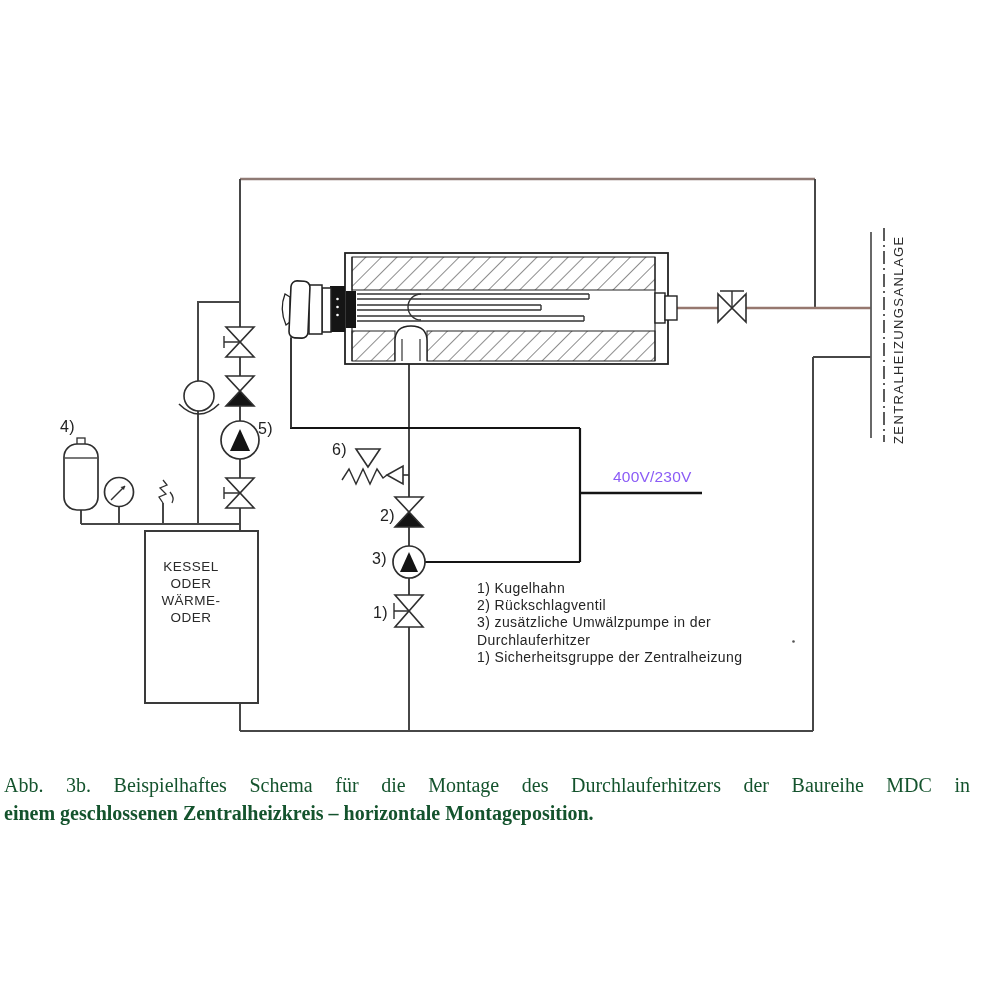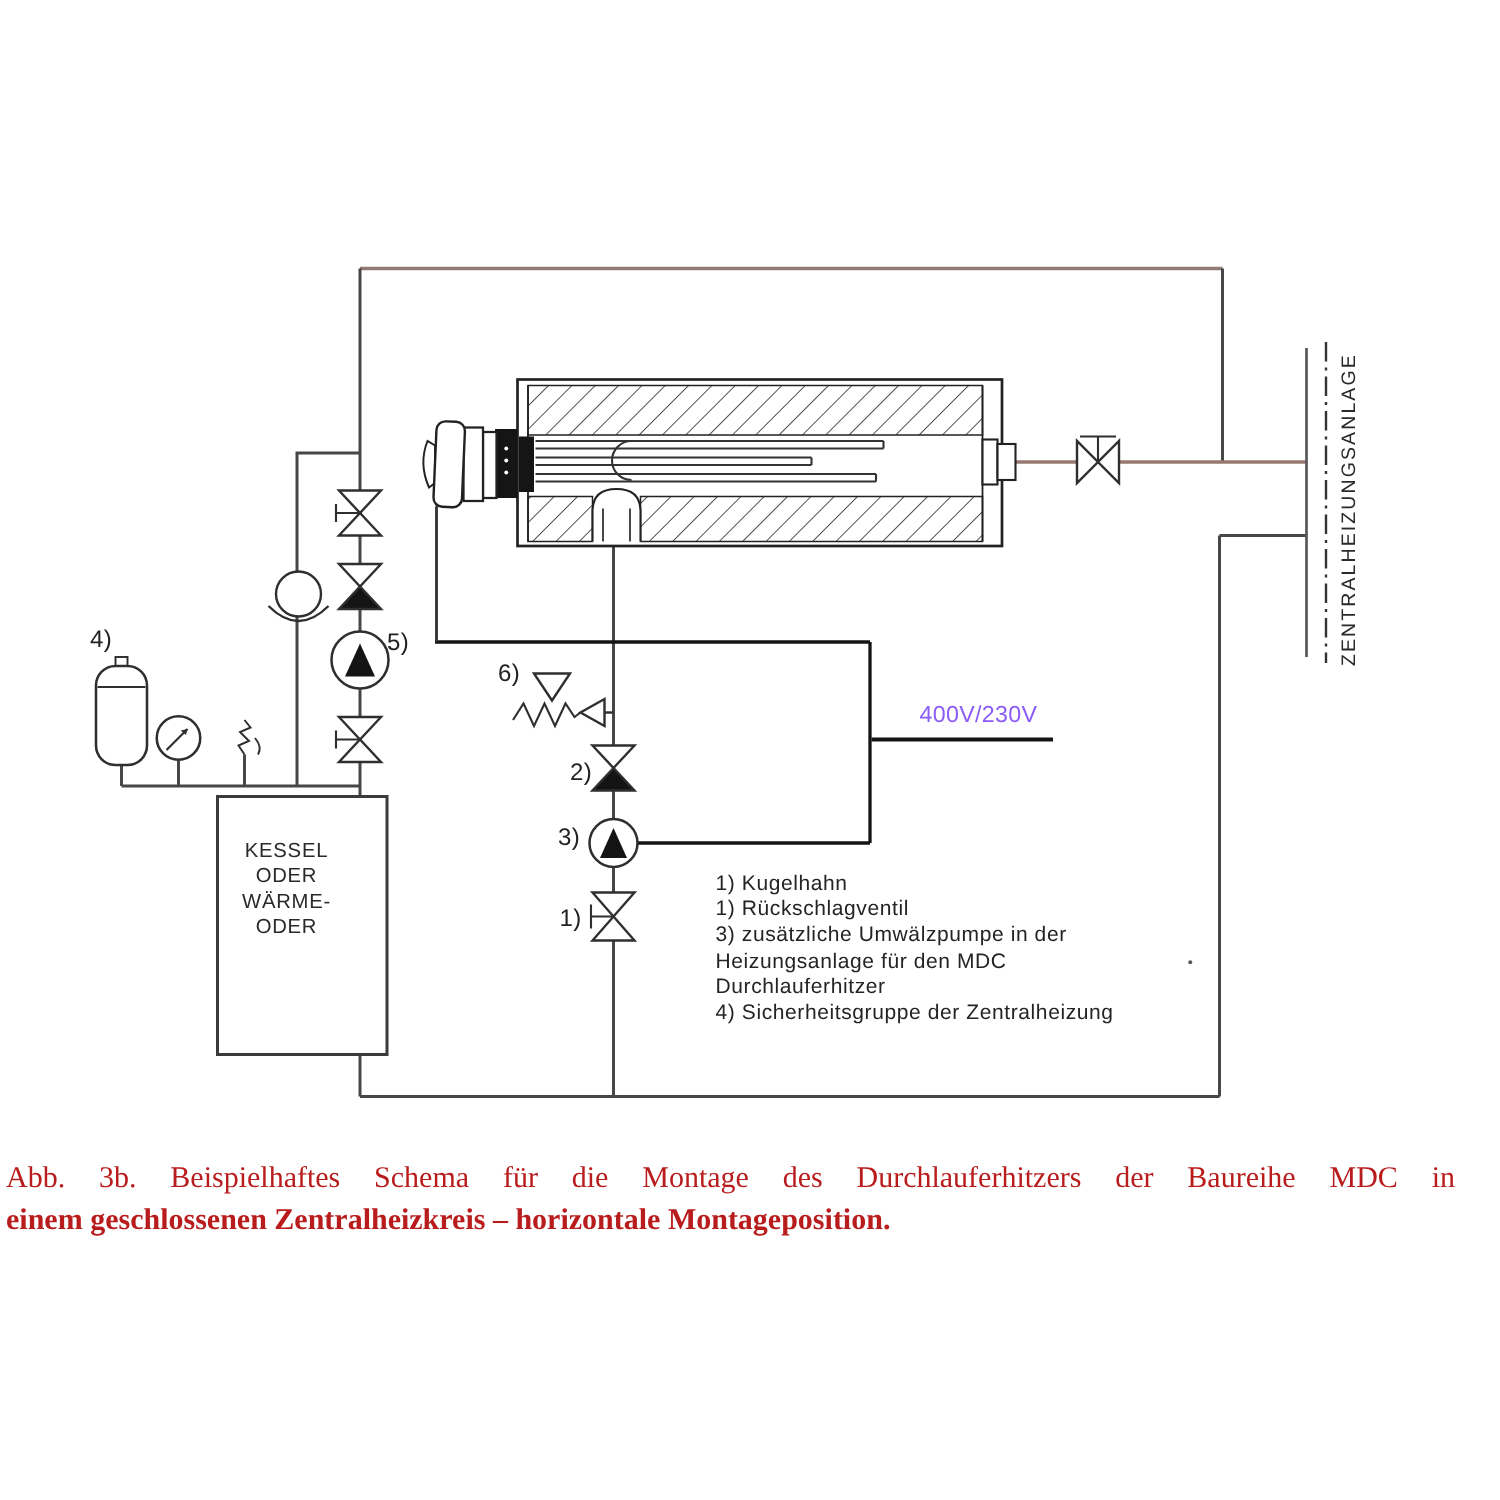--- a/index.html
+++ b/index.html
@@ -16,21 +16,21 @@
   .kessel-text {
     width:92px; text-align:center; font-size:13.5px; line-height:17px;
     color:#2a2a2a; letter-spacing:0.5px;
   }
   .vertical-label {
     font-size:13px; letter-spacing:1.4px; color:#2a2a2a; width:212px; height:18px;
     transform:rotate(-90deg); transform-origin:0 0;
   }
   .caption {
     position:absolute; left:4px; top:772px; width:966px;
-    font-family:"Liberation Serif", serif; font-size:20px; line-height:27.5px; color:#b91c1c;
+    font-family:"Liberation Serif", serif; font-size:20px; line-height:27.5px; color:#14532d;
   }
   .caption .l1 { text-align:justify; text-align-last:justify; }
   .caption .l2 { text-align:left;font-weight:bold; }
 </style>
 </head>
 <body>
 
 <div class="canvas">
 
   <svg width="1000" height="1000" viewBox="0 0 1000 1000">
@@ -199,25 +199,24 @@
   <div class="overlay callout" style="left:258px; top:420px;">5)</div>
   <div class="overlay callout" style="left:332px; top:441px;">6)</div>
   <div class="overlay callout" style="left:380px; top:507px;">2)</div>
   <div class="overlay callout" style="left:372px; top:550px;">3)</div>
   <div class="overlay callout" style="left:373px; top:604px;">1)</div>
 
   <div class="overlay supply" style="left:613px; top:468px;">400V/230V</div>
 
   <div class="overlay legend" style="left:477px; top:580px;">
     <div>1) Kugelhahn</div>
-    <div>1) Rückschlagventil</div>
+    <div>2) Rückschlagventil</div>
     <div>3) zusätzliche Umwälzpumpe in der</div>
-    <div>Heizungsanlage für den MDC</div>
     <div>Durchlauferhitzer</div>
-    <div>4) Sicherheitsgruppe der Zentralheizung</div>
+    <div>1) Sicherheitsgruppe der Zentralheizung</div>
   </div>
 
   <div class="overlay kessel-text" style="left:145px; top:558px;">
     <div>KESSEL</div>
     <div>ODER</div>
     <div>WÄRME-</div>
     <div>ODER</div>
   </div>
 
   <div class="overlay vertical-label" style="left:891px; top:444px;">ZENTRALHEIZUNGSANLAGE</div>

